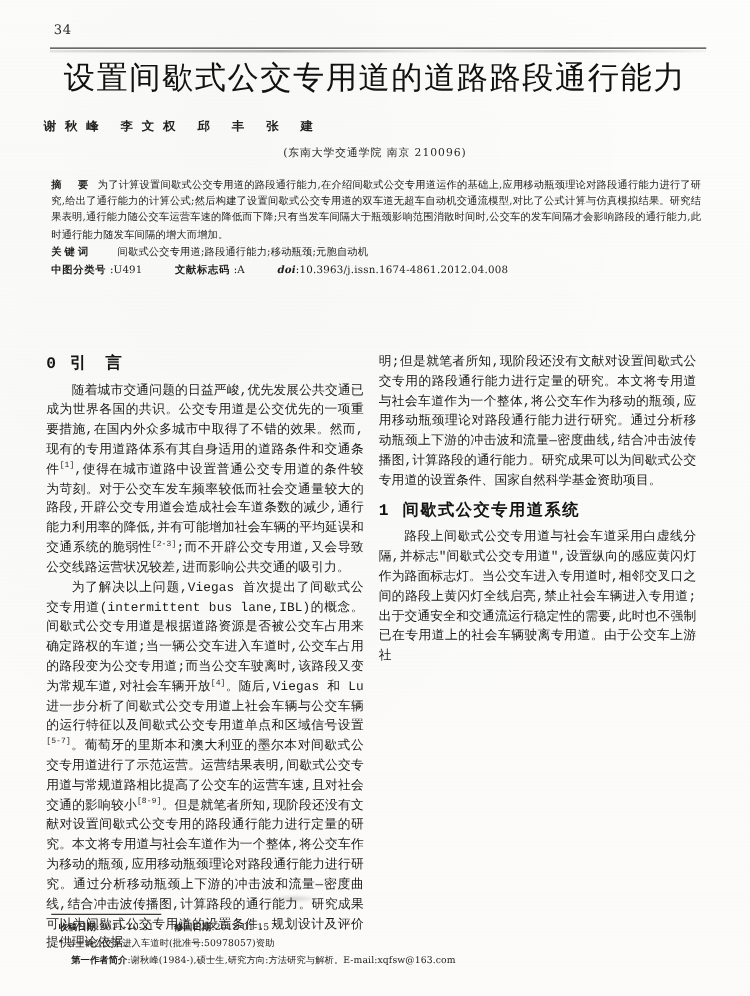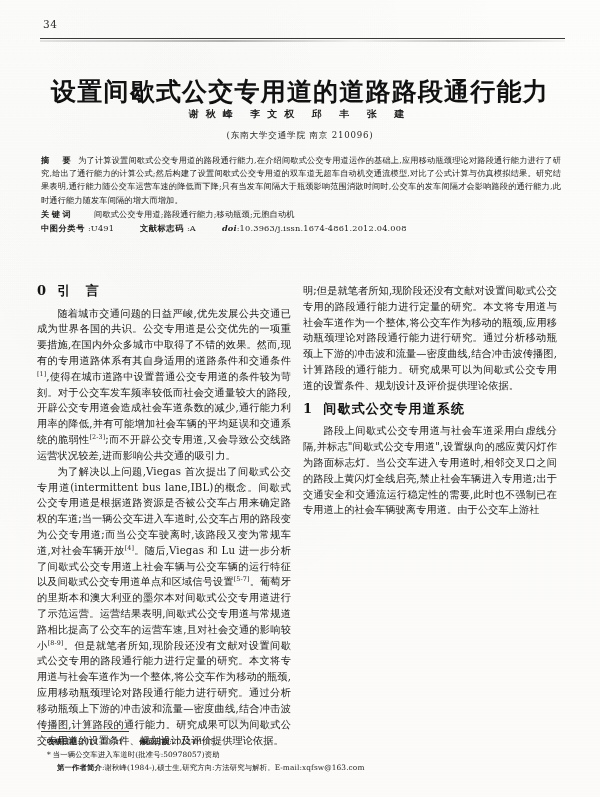--- a/index.html
+++ b/index.html
@@ -71,31 +71,30 @@
     content: "";
     position: absolute;
     left: 0; right: 0; top: 1px;
     height: 2px;
     background: linear-gradient(90deg, rgba(0,0,0,.10), rgba(0,0,0,.30) 35%, rgba(0,0,0,.05) 60%, rgba(0,0,0,.22) 80%, rgba(0,0,0,.04));
     filter: blur(.6px);
   }
 
   
   .title {
-    margin-top: 30px;
     text-align: center;
     font-size: 25px;
-    font-weight: bold;
+    font-weight: normal;
     letter-spacing: 1.2px;
     color: #111;
     font-family: "DejaVu Serif", "Liberation Serif", serif;
     line-height: 1.15;
   }
   .authors {
-    text-align: center;
+    margin-top: 17px;
     font-size: 10px;
     letter-spacing: 7px;
     color: #222;
     font-weight: bold;
     transform: scaleY(.95);
   }
   .affil {
     margin-top: 9px;
     text-align: center;
     font-size: 8.6px;
@@ -126,20 +125,21 @@
 
   
   .cols {
     position: absolute;
     top: 283px;
     left: 2px;
     width: 528px;
     height: 450px;
     display: flex;
     gap: 12px;
+    font-family: Liberation Mono, monospace;
   }
   .col {
     width: 254px;
     position: relative;
   }
   .h1 {
     font-size: 13px;
     font-weight: bold;
     color: #141414;
     letter-spacing: 1.2px;
@@ -241,21 +241,21 @@
           <span class="num">0</span><span>引　言</span>
         </div>
         <div class="body">
           <p><span>随着城市交通问题的日益严峻,优先发展公共交通已成为世界各国的共识。公交专用道是公交优先的一项重要措施,在国内外众多城市中取得了不错的效果。然而,现有的专用道路体系有其自身适用的道路条件和交通条件</span><sup>[1]</sup><span>,使得在城市道路中设置普通公交专用道的条件较为苛刻。对于公交车发车频率较低而社会交通量较大的路段,开辟公交专用道会造成社会车道条数的减少,通行能力利用率的降低,并有可能增加社会车辆的平均延误和交通系统的脆弱性</span><sup>[2-3]</sup><span>;而不开辟公交专用道,又会导致公交线路运营状况较差,进而影响公共交通的吸引力。</span></p>
           <p><span>为了解决以上问题,Viegas 首次提出了间歇式公交专用道(intermittent bus lane,IBL)的概念。间歇式公交专用道是根据道路资源是否被公交车占用来确定路权的车道;当一辆公交车进入车道时,公交车占用的路段变为公交专用道;而当公交车驶离时,该路段又变为常规车道,对社会车辆开放</span><sup>[4]</sup><span>。随后,Viegas 和 Lu 进一步分析了间歇式公交专用道上社会车辆与公交车辆的运行特征以及间歇式公交专用道单点和区域信号设置</span><sup>[5-7]</sup><span>。葡萄牙的里斯本和澳大利亚的墨尔本对间歇式公交专用道进行了示范运营。运营结果表明,间歇式公交专用道与常规道路相比提高了公交车的运营车速,且对社会交通的影响较小</span><sup>[8-9]</sup><span>。但是就笔者所知,现阶段还没有文献对设置间歇式公交专用的路段通行能力进行定量的研究。本文将专用道与社会车道作为一个整体,将公交车作为移动的瓶颈,应用移动瓶颈理论对路段通行能力进行研究。通过分析移动瓶颈上下游的冲击波和流量—密度曲线,结合冲击波传播图,计算路段的通行能力。研究成果可以为间歇式公交专用道的设置条件、规划设计及评价提供理论依据。</span></p>
         </div>
       </div>
 
       <div class="col">
         <div class="body">
-          <p class="cont" id="rc">明;但是就笔者所知,现阶段还没有文献对设置间歇式公交专用的路段通行能力进行定量的研究。本文将专用道与社会车道作为一个整体,将公交车作为移动的瓶颈,应用移动瓶颈理论对路段通行能力进行研究。通过分析移动瓶颈上下游的冲击波和流量—密度曲线,结合冲击波传播图,计算路段的通行能力。研究成果可以为间歇式公交专用道的设置条件、规划设计及评价提供理论依据。</p>
+          <p class="cont" id="rc">明;但是就笔者所知,现阶段还没有文献对设置间歇式公交专用的路段通行能力进行定量的研究。本文将专用道与社会车道作为一个整体,将公交车作为移动的瓶颈,应用移动瓶颈理论对路段通行能力进行研究。通过分析移动瓶颈上下游的冲击波和流量—密度曲线,结合冲击波传播图,计算路段的通行能力。研究成果可以为间歇式公交专用道的设置条件、国家自然科学基金资助项目。</p>
         </div>
         <div class="h1" style="margin-top:7px;">
           <span class="num">1</span><span>间歇式公交专用道系统</span>
         </div>
         <div class="body">
           <p>路段上间歇式公交专用道与社会车道采用白虚线分隔,并标志"间歇式公交专用道",设置纵向的感应黄闪灯作为路面标志灯。当公交车进入专用道时,相邻交叉口之间的路段上黄闪灯全线启亮,禁止社会车辆进入专用道;出于交通安全和交通流运行稳定性的需要,此时也不强制已在专用道上的社会车辆驶离专用道。由于公交车上游社</p>
         </div>
       </div>
     </div>
 

